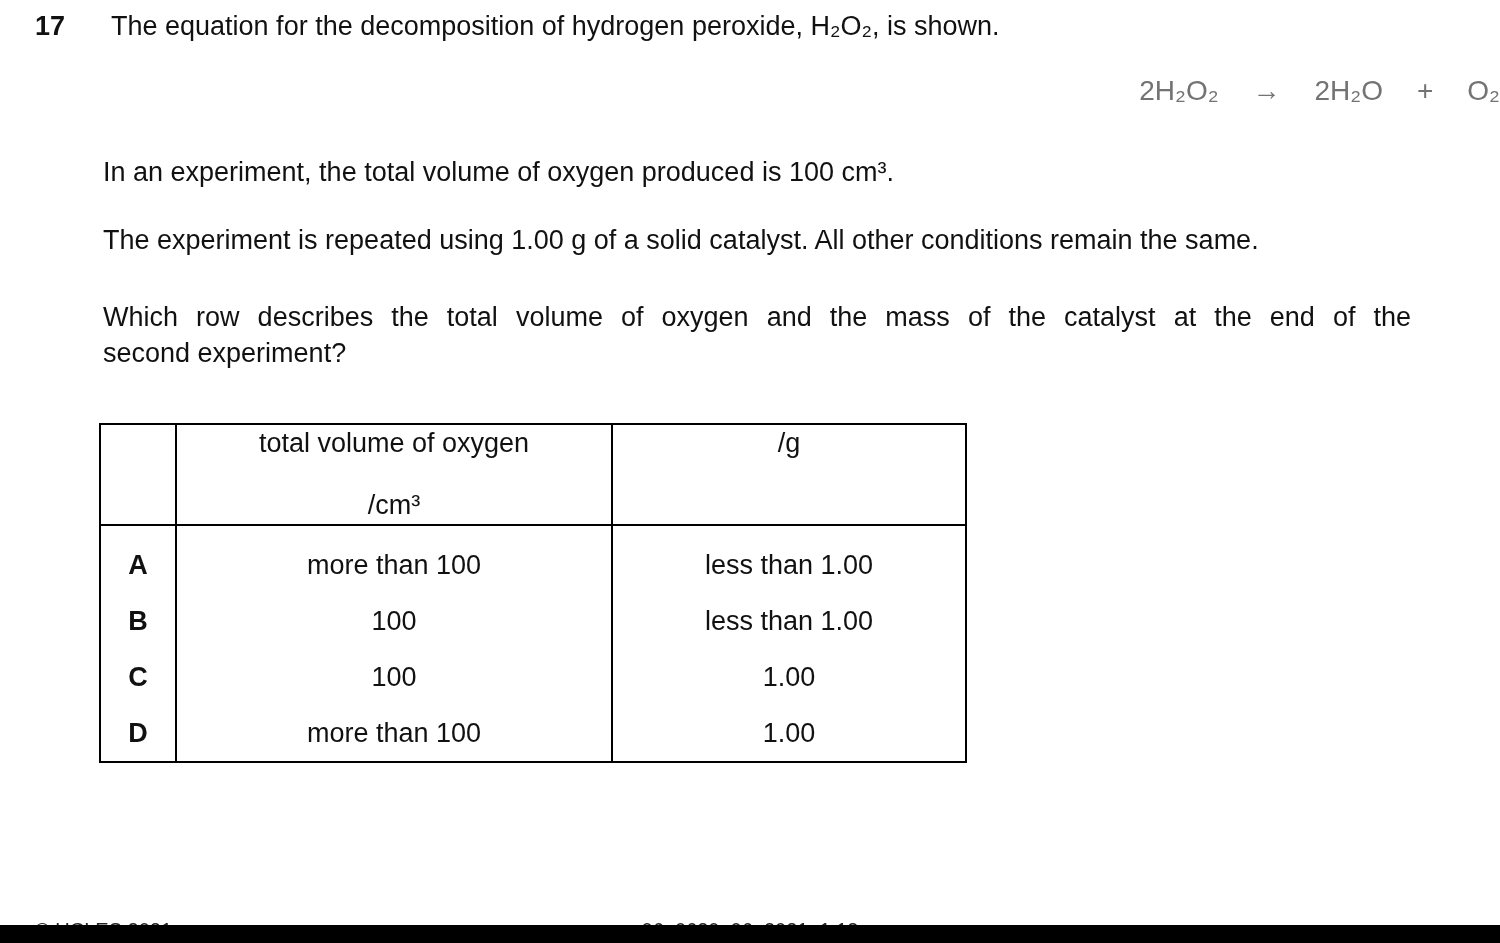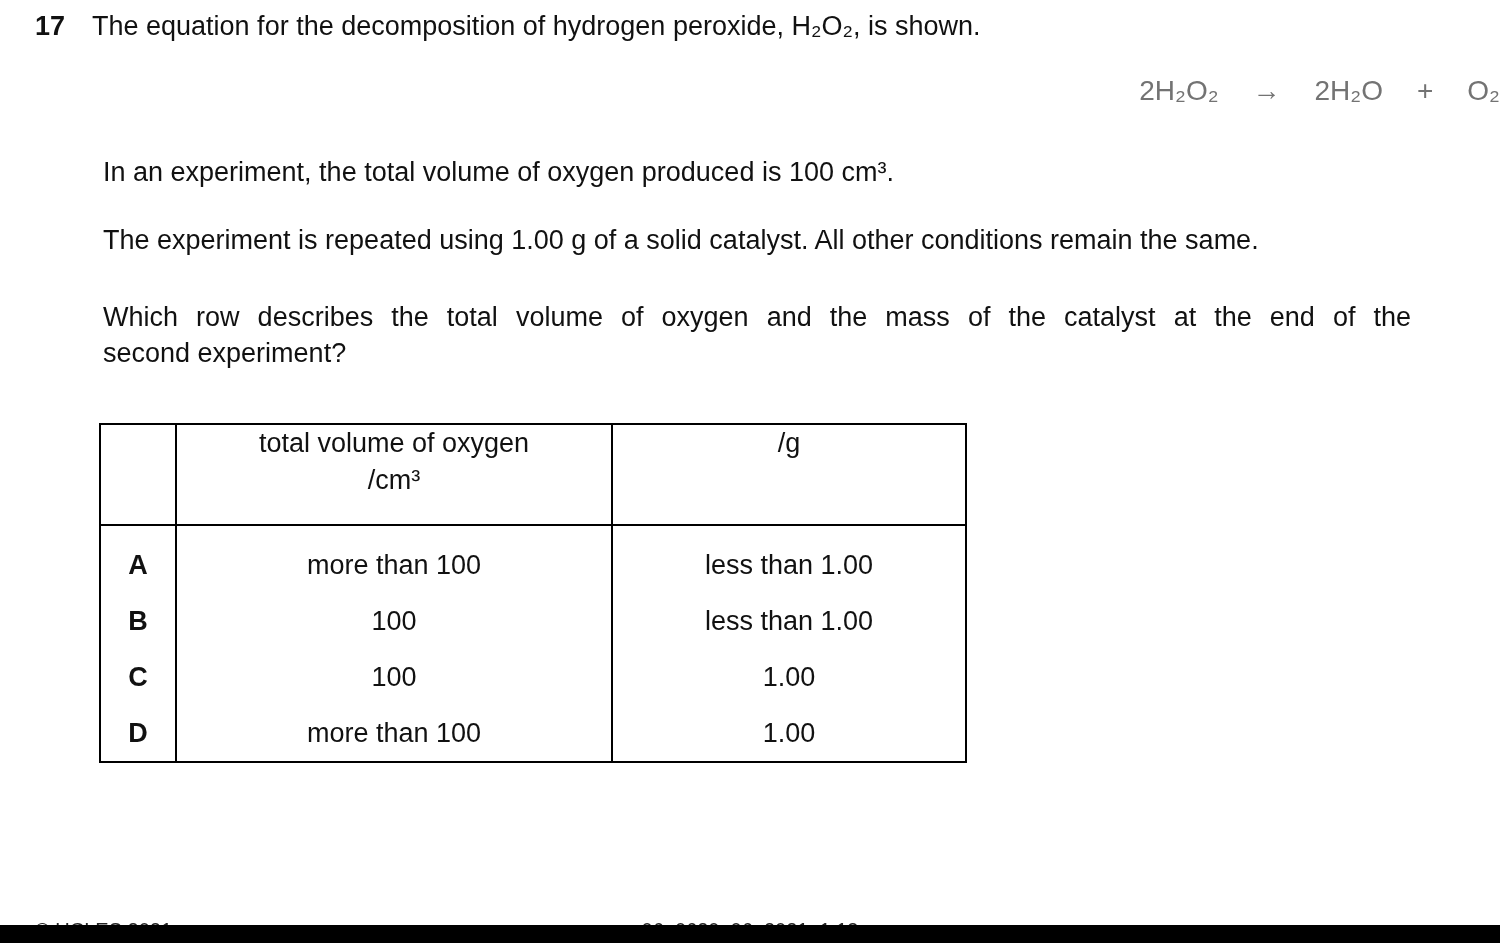--- a/index.html
+++ b/index.html
@@ -21,21 +21,21 @@
     font-size: 27px;
     line-height: 36px;
     white-space: nowrap;
     color: #111111;
   }
   .qnum {
     left: 35px;
     top: 8px;
     font-weight: bold;
   }
-  .p1 { left: 92px; top: 8px; }
+  .p1 { left: 111px; top: 8px; }
   .equation {
     position: absolute;
     top: 72px;
     left: 0;
     width: 100%;
     text-align: right;
     font-size: 28px;
     line-height: 38px;
     color: #737373;
   }
@@ -73,21 +73,21 @@
     display: flex;
     height: 235px;
   }
   .c1 { width: 76px; border-right: 2px solid #000000; box-sizing: border-box; }
   .c2 { width: 436px; border-right: 2px solid #000000; box-sizing: border-box; }
   .c3 { flex: 1; }
   .hcell {
     display: flex;
     flex-direction: column;
     align-items: center;
-    justify-content: flex-start;
+    justify-content: space-between;
     height: 100%;
     font-size: 27px;
     line-height: 37px;
     color: #111111;
   }
   .bodycol {
     display: flex;
     flex-direction: column;
     padding-top: 11px;
     box-sizing: border-box;

